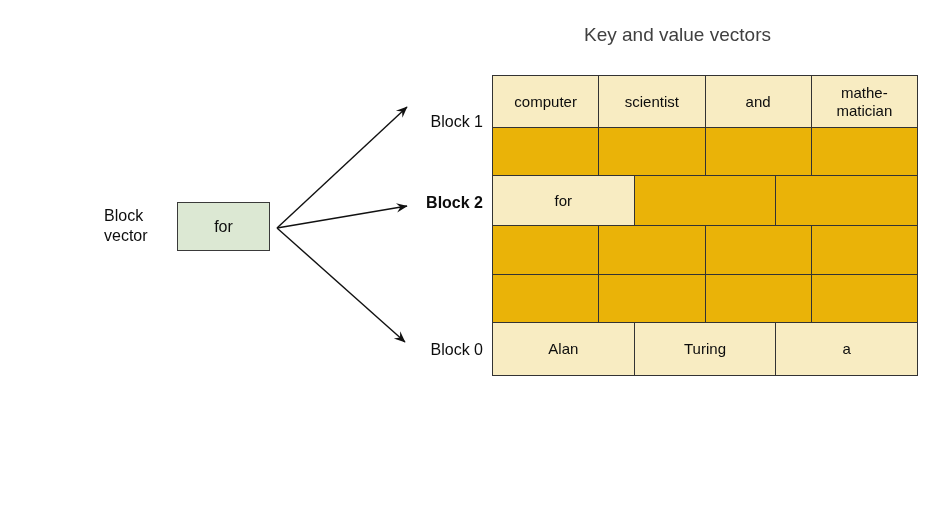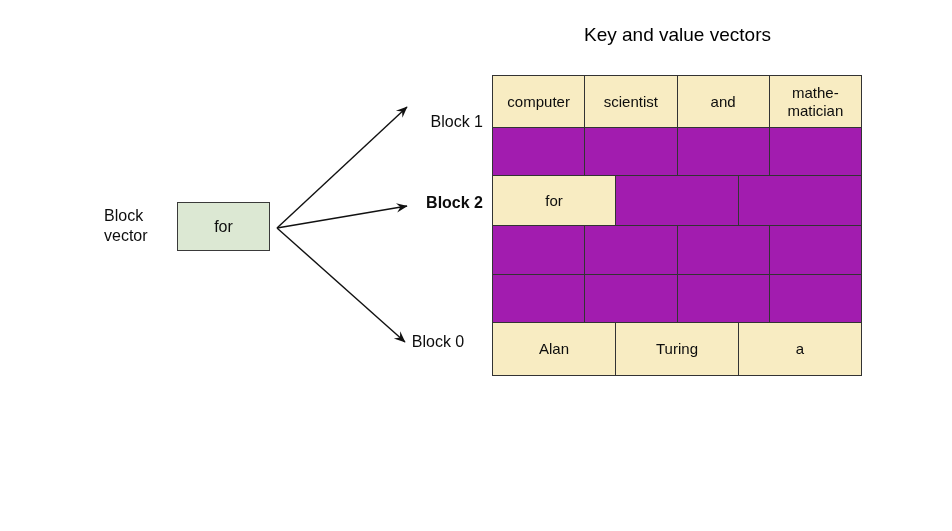--- a/index.html
+++ b/index.html
@@ -17,21 +17,21 @@
     position:relative;
     overflow:hidden;
   }
   .canvas{position:absolute;inset:0;}
 
   .title{
     position:absolute;
     left:492px;top:24px;width:371px;
     text-align:center;
     font-size:19px;
-    color:#000000;
+    color:#404040;
   }
 
   .query-label{
     position:absolute;
     left:104px;top:206px;width:66px;
     font-size:16px;line-height:20px;
     text-align:left;
   }
 
   .query-box{
@@ -46,35 +46,35 @@
   }
 
   .block-label{
     position:absolute;
     left:393px;width:90px;
     font-size:16px;line-height:19px;
     text-align:right;
   }
   .block-label.b1{top:92px;margin-top:20px;}
   .block-label.b2{top:193px;font-weight:bold;}
-  .block-label.b0{top:332px;text-align:center;}
+  .block-label.b0{top:340px;}
 
   .arrow-layer{
     position:absolute;inset:0;
     pointer-events:none;
   }
 
   .kv-table{
     position:absolute;
     left:492px;top:75px;
-    width:370px;
+    width:426px;
     border:1.5px solid var(--line);
     box-sizing:border-box;
     display:flex;flex-direction:column;
-    background:#a21caf;
+    background:#eab308;
   }
   .trow{display:flex;}
   .trow:nth-child(1){height:52px;}
   .trow:nth-child(2){height:48px;}
   .trow:nth-child(3){height:50px;}
   .trow:nth-child(4){height:49px;}
   .trow:nth-child(5){height:48px;}
   .trow:nth-child(6){height:52px;}
   .tcell{
     flex:1 1 0;

